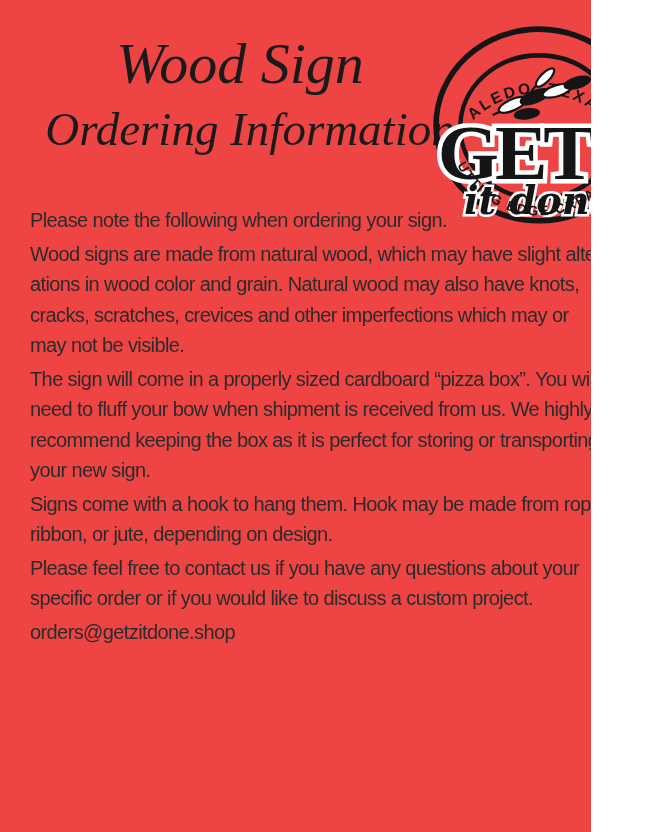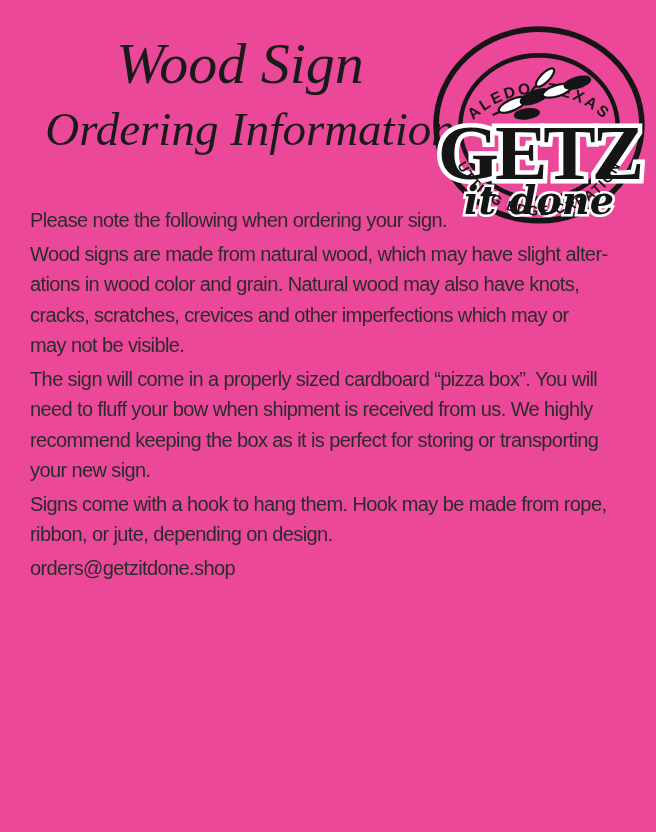--- a/index.html
+++ b/index.html
@@ -1,19 +1,19 @@
 <!DOCTYPE html>
 <html><head>
 <meta charset="utf-8">
 <style>
   html,body{margin:0;padding:0;background:#ffffff;}
   .page{
     position:relative;
-    width:656px;height:832px;
-    background:#ec4899;
+    width:591px;height:832px;
+    background:#ef4444;
     overflow:hidden;
     font-family:"Liberation Sans",sans-serif;
     color:#2b2b2b;
   }
   
   .title-line{
     position:absolute;left:0;
     text-align:center;
     font-family:"Liberation Serif",serif;
     font-style:italic;
@@ -107,16 +107,18 @@
     <p>Wood signs are made from natural wood, which may have slight alter-
 ations in wood color and grain. Natural wood may also have knots,
 cracks, scratches, crevices and other imperfections which may or
 may not be visible.</p>
     <p>The sign will come in a properly sized cardboard “pizza box”. You will
 need to fluff your bow when shipment is received from us. We highly
 recommend keeping the box as it is perfect for storing or transporting
 your new sign.</p>
     <p>Signs come with a hook to hang them. Hook may be made from rope,
 ribbon, or jute, depending on design.</p>
+    <p>Please feel free to contact us if you have any questions about your
+specific order or if you would like to discuss a custom project.</p>
     <p class="email">orders@getzitdone.shop</p>
   </div>
 
 </div>
 
 </body></html>

